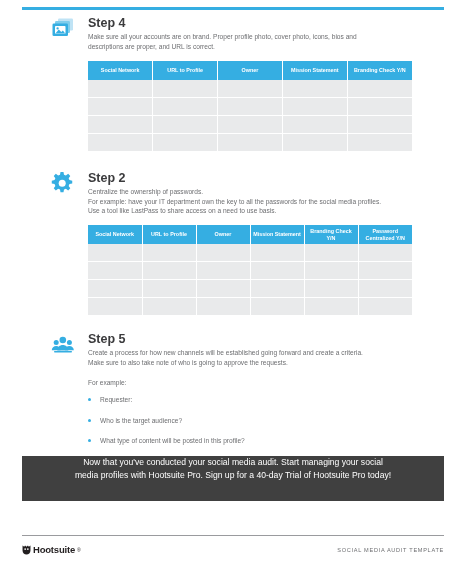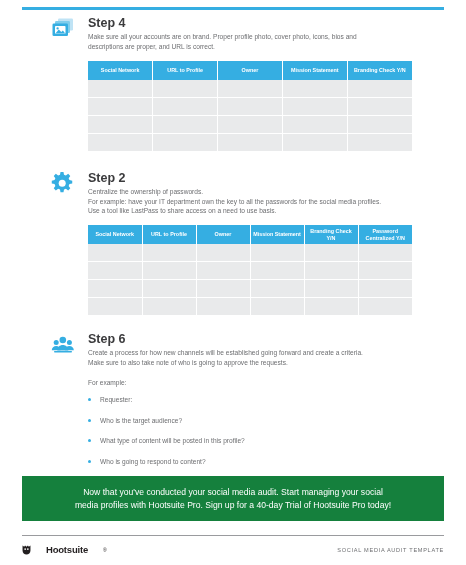--- a/index.html
+++ b/index.html
@@ -64,37 +64,37 @@
     position:relative;padding-left:12px;
     font-size:6.6px;line-height:8px;color:#6d6e71;margin-bottom:12.5px;
   }
   .bullets li .dot{
     position:absolute;left:0;top:2px;width:3px;height:3px;border-radius:50%;
     background:#35AEE2;
   }
 
   
   .cta{
-    position:absolute;left:22px;top:476px;width:422px;height:45px;
-    background:#15803d;
-    display:flex;align-items:center;justify-content:center;
+    position:absolute;left:22px;top:456px;width:422px;height:45px;
+    background:#404040;
+    display:flex;justify-content:center;
   }
   .cta-text{
     color:#ffffff;font-size:8.6px;line-height:13px;text-align:center;
     width:366px;
   }
 
   
   .footer-rule{
     position:absolute;left:22px;top:535px;width:422px;height:1px;background:#9a9b9e;
   }
   .footer{
     position:absolute;left:22px;top:544px;width:422px;height:16px;
   }
-  .logo{position:absolute;left:0;top:0;display:flex;align-items:center;gap:15px;}
+  .logo{position:absolute;left:0;top:0;display:flex;align-items:center;gap:2px;}
   .logo-mark{width:9px;height:10px;display:block;}
   .logo-text{
     font-size:9.5px;font-weight:bold;color:#231f20;letter-spacing:-0.2px;
   }
   .logo-tm{font-size:5px;color:#231f20;vertical-align:super;}
   .footer-right{
     position:absolute;right:0;top:3px;
     font-size:5.6px;letter-spacing:0.7px;color:#6d6e71;
   }
 </style>
@@ -241,21 +241,21 @@
           <path d="M1.8 18.2c0-2.5 2.0-4.2 4.4-4.2s4.4 1.7 4.4 4.2z"></path>
           <circle cx="19.4" cy="10.6" r="2.5"></circle>
           <path d="M15.0 18.2c0-2.5 2.0-4.2 4.4-4.2s4.4 1.7 4.4 4.2z"></path>
           <circle cx="12.8" cy="8.0" r="3.3"></circle>
           <path d="M7.3 18.4c0-3.1 2.5-5.3 5.5-5.3s5.5 2.2 5.5 5.3z"></path>
           <rect x="4.0" y="19.0" width="18" height="1.4" rx="0.7"></rect>
         </g>
       </svg>
     </div>
     <div class="step-body">
-      <div class="step-title">Step 6</div>
+      <div class="step-title">Step 5</div>
       <div class="step-desc">
         <div>Create a process for how new channels will be established going forward and create a criteria.</div>
         <div>Make sure to also take note of who is going to approve the requests.</div>
       </div>
     </div>
   </div>
 
   <div class="example-lead" style="top:379px;">For example:</div>
 
   <ul class="bullets" style="top:396px;">

